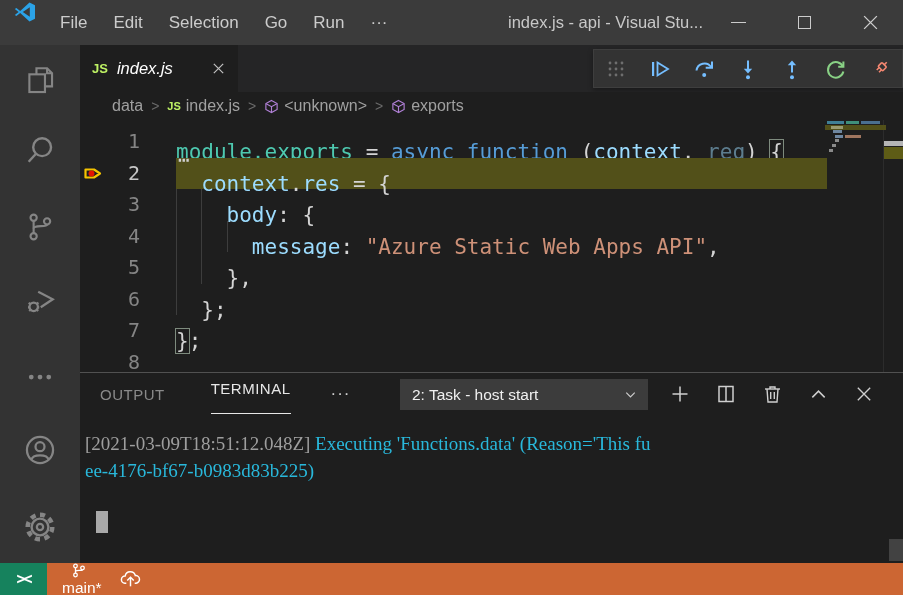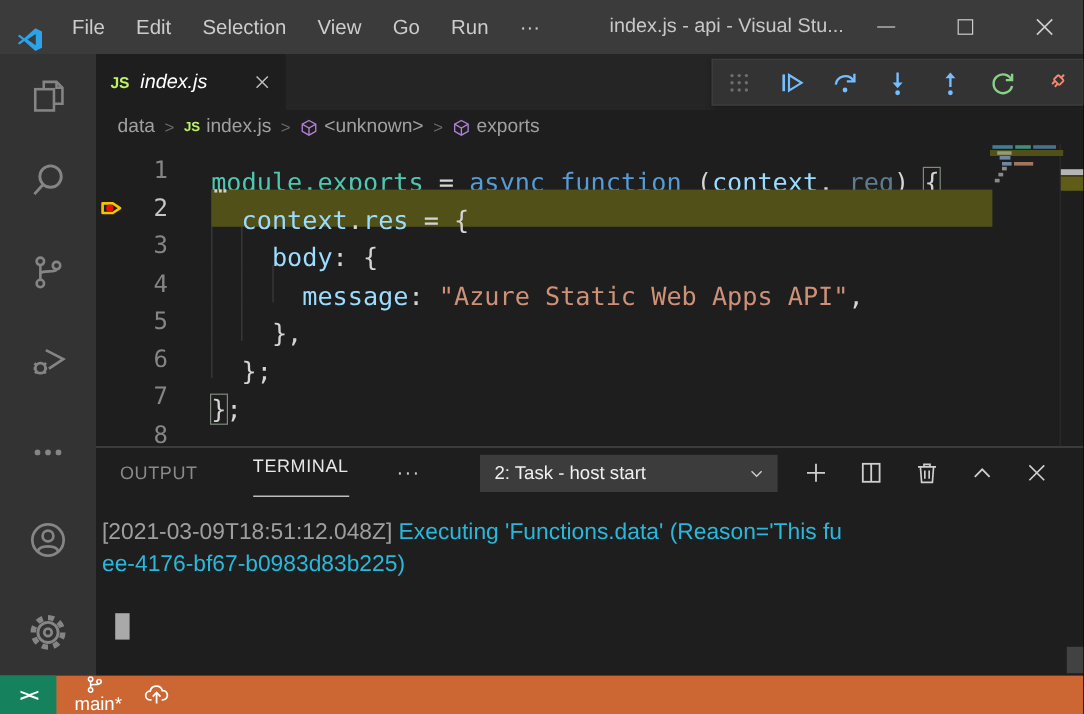--- a/index.html
+++ b/index.html
@@ -2,21 +2,21 @@
 <html><head>
 <meta charset="utf-8">
 <style>
   * { margin:0; padding:0; box-sizing:border-box; }
   html,body { background:#000; }
   .window { position:relative; width:903px; height:595px; background:#1E1E1E; overflow:hidden;
             font-family:"Liberation Sans", sans-serif; }
 
   
   .titlebar { position:absolute; left:0; top:0; right:0; height:45px; background:#3B3B3B;
-              display:flex; align-items:flex-end; color:#CCCCCC; }
+              display:flex; align-items:flex-start; color:#CCCCCC; }
   .logo { margin-left:13px; width:24px; height:24px; flex:0 0 auto; }
   .menus { display:flex; margin-left:10px; height:100%; align-items:center; }
   .menu-item { padding:0 13px; font-size:17px; color:#CCCCCC; cursor:default; line-height:45px; }
   .win-title { position:absolute; left:508px; top:0; height:45px; line-height:45px; font-size:16.5px;
                color:#C8C8C8; white-space:nowrap; }
   .win-controls { position:absolute; right:0; top:0; height:45px; display:flex; }
   .win-btn { width:66px; height:45px; display:flex; align-items:center; justify-content:center; }
   .min-glyph { width:15px; height:1.5px; background:#CCCCCC; }
   .max-glyph { width:13px; height:13px; border:1.5px solid #CCCCCC; }
 
@@ -33,21 +33,21 @@
   .tab-close svg { display:block; }
 
   
   .debug-toolbar { position:absolute; left:593px; top:49px; width:310px; height:39px; background:#333333;
                    border:1px solid #3E3E3E; box-shadow:0 2px 5px rgba(0,0,0,.35);
                    display:flex; align-items:center; justify-content:space-between; padding:0 9px; }
   .dbg-btn { width:26px; height:26px; display:flex; align-items:center; justify-content:center; }
 
   
   .breadcrumbs { position:absolute; left:80px; top:92px; right:0; height:28px; background:#1E1E1E;
-                 display:flex; align-items:center; padding-left:18px; font-size:16px; color:#A0A0A0; }
+                 display:flex; align-items:center; padding-left:32px; font-size:16px; color:#A0A0A0; }
   .crumb { display:flex; align-items:center; }
   .crumb-sep { color:#6B6B6B; font-size:14px; margin:0 8px; }
   .crumb .js-badge { font-size:11px; margin-right:5px; }
   .crumb-icon { margin-right:5px; display:flex; }
 
   
   .code-area { position:absolute; left:80px; top:120px; right:0; bottom:223px; background:#1E1E1E; overflow:hidden; }
   .code-line { position:absolute; left:0; right:0; height:31.5px; }
   .hl-bg { position:absolute; left:96px; right:76px; top:0; height:31.5px; background:#525019; }
   .line-num { position:absolute; left:0; width:60px; text-align:right; font-family:"DejaVu Sans Mono", monospace;
@@ -80,21 +80,21 @@
   .panel-tab:first-child { margin-left:20px; }
   .panel-tab.active { color:#E7E7E7; border-bottom:1px solid #E7E7E7; padding-bottom:16px; margin-bottom:-5px; }
   .panel-more { margin-left:40px; color:#D0D0D0; font-size:17px; letter-spacing:1px; }
   .term-dropdown { position:absolute; left:320px; top:6px; width:248px; height:31px; background:#3C3C3C;
                    display:flex; align-items:center; font-size:15.5px; color:#F0F0F0; padding-left:12px; }
   .term-dropdown svg { position:absolute; right:10px; }
   .panel-actions { position:absolute; right:29px; top:0; height:42px; display:flex; align-items:center; gap:26px; }
   .panel-actions .pa { width:20px; height:20px; display:flex; align-items:center; justify-content:center; }
 
   .terminal { position:absolute; left:5px; top:57px; right:20px; }
-  .term-line { height:27px; line-height:27px; white-space:pre; font-family:Liberation Sans, sans-serif; font-size:19px; }
+  .term-line { height:27px; line-height:27px; white-space:pre; font-family:Liberation Serif, serif; font-size:19px; }
   .t-gray { color:#9E9E9E; } .t-cyan { color:#29B8DB; }
   .term-cursor { position:absolute; left:16px; top:138px; width:12px; height:22px; background:#A9A9A9; }
   .term-scrollbar { position:absolute; right:0; top:166px; width:14px; height:22px; background:#424242; }
 
   
   .statusbar { position:absolute; left:0; right:0; bottom:0; height:32px; background:#CC6633;
                display:flex; align-items:center; color:#FFFFFF; }
   .remote { width:47px; height:32px; background:#16825D; display:flex; align-items:center; justify-content:center;
             font-family:"DejaVu Sans Mono", monospace; font-weight:bold; font-size:15px; letter-spacing:-2px; }
   .sb-item { display:flex; align-items:center; margin-left:15px; font-size:15.5px;flex-direction:column; }
@@ -107,21 +107,20 @@
 <div class="window">
 
   <div class="titlebar">
     <svg class="logo" viewBox="0 0 24 24">
       <path fill="#2BA3E8" fill-rule="evenodd" d="M16.5 2.5 L7.2 10.9 L3.4 8 L1.8 8.9 L5.6 12 L1.8 15.1 L3.4 16 L7.2 13.1 L16.5 21.5 L22 18.8 V5.2 Z M16.8 7.3 V16.7 L9.8 12 Z"></path>
     </svg>
     <div class="menus" id="menus">
         <div class="menu-item">File</div>
         <div class="menu-item">Edit</div>
         <div class="menu-item">Selection</div>
-        <div class="menu-item">View</div>
         <div class="menu-item">Go</div>
         <div class="menu-item">Run</div>
         <div class="menu-item">···</div>
       </div>
     <div class="win-title">index.js - api - Visual Stu...</div>
     <div class="win-controls">
       <div class="win-btn">
           <div class="min-glyph"></div>
         </div>
       <div class="win-btn">

